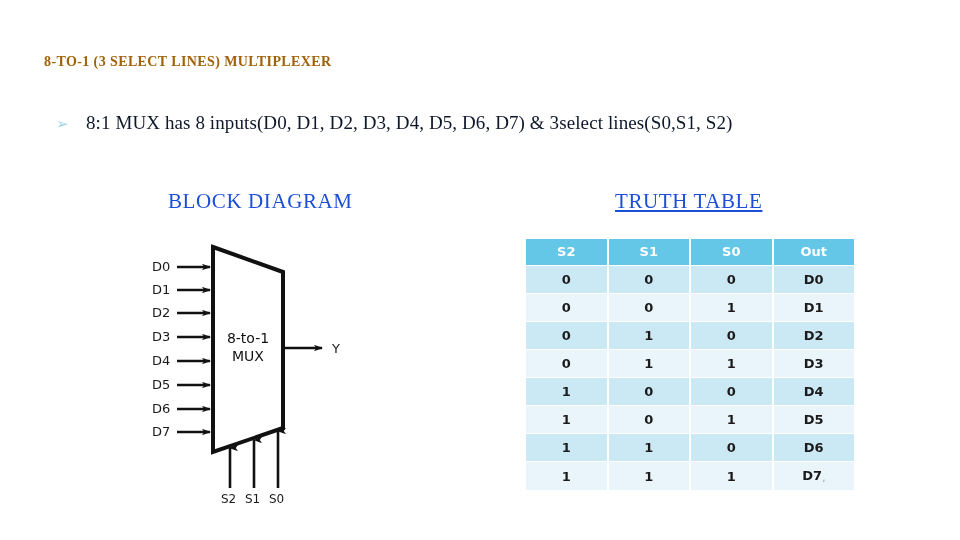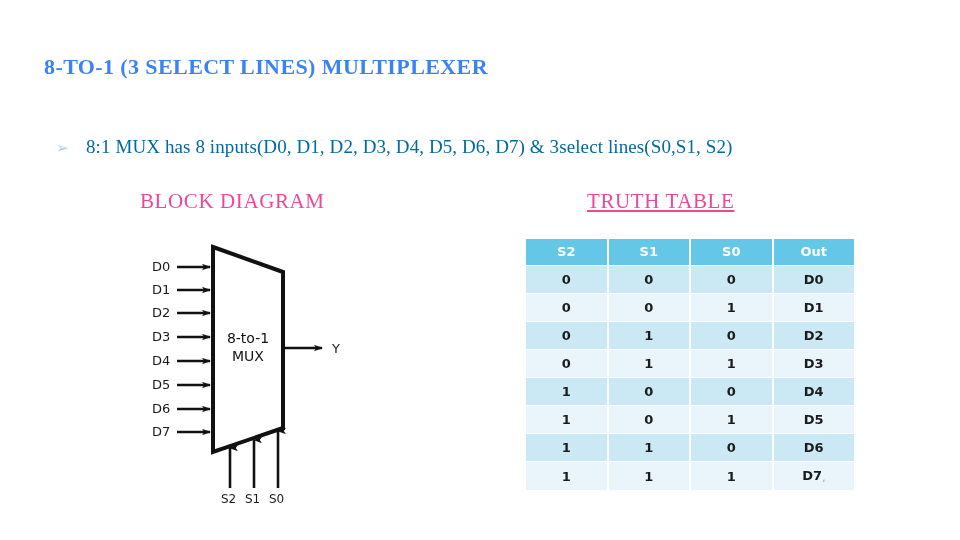--- a/index.html
+++ b/index.html
@@ -15,23 +15,23 @@
     font-family: "Liberation Serif", serif;
     -webkit-font-smoothing: antialiased;
   }
 
   
   #slide-title {
     position: absolute;
     left: 44px;
     top: 54px;
     font-family: "Liberation Serif", serif;
-    font-size: 22px;
+    font-size: 14px;
     font-weight: bold;
-    color: #3b82f6;
+    color: #a16207;
     letter-spacing: 0.4px;
     white-space: nowrap;
   }
 
   
   #bullet-row {
     position: absolute;
     left: 56px;
     top: 112px;
     display: flex;
@@ -41,33 +41,33 @@
   #bullet-marker {
     color: #9dd3e8;
     font-size: 15px;
     line-height: 1;
     width: 30px;
     flex: 0 0 30px;
   }
   #bullet-text {
     font-family: "Liberation Serif", serif;
     font-size: 19px;
-    color: #0369a1;
+    color: #0f172a;
     letter-spacing: 0.1px;
-    margin-top: 24px;
   }
 
   
   .section-heading {
     position: absolute;
     font-family: "Liberation Serif", serif;
     font-size: 21px;
-    color: #ec4899;
+    color: #1d4ed8;
     letter-spacing: 0.6px;
     white-space: nowrap;
+    margin-left: 28px;
   }
   #heading-block-diagram { left: 140px; top: 189px; }
   #heading-truth-table   { left: 587px; top: 189px; text-decoration: underline; }
 
   
   #block-diagram {
     position: absolute;
     left: 150px;
     top: 235px;
     width: 250px;

